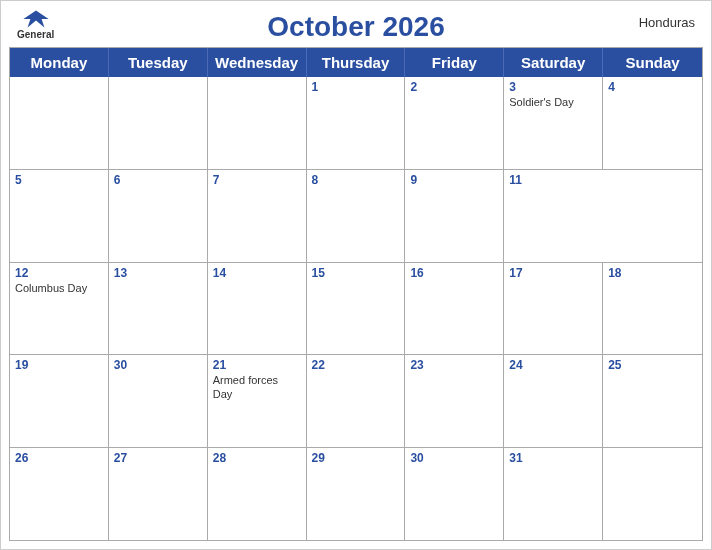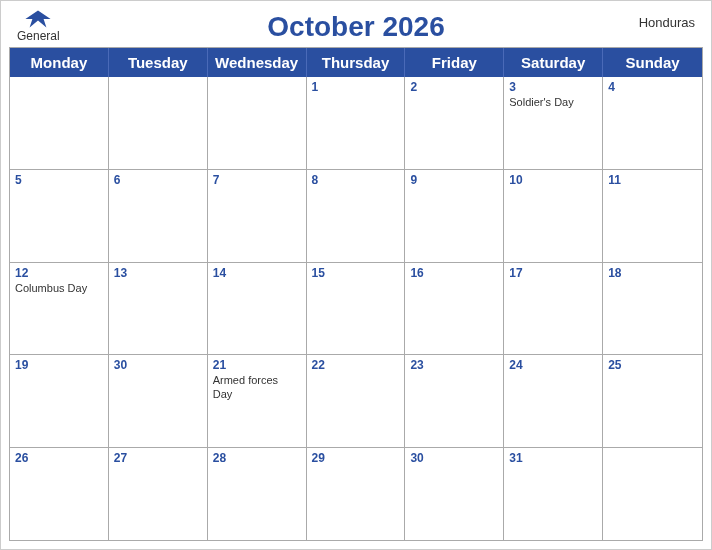--- a/index.html
+++ b/index.html
@@ -115,21 +115,21 @@
   </style>
 </head>
 <body>
 
 <div class="calendar-container">
   <div class="header">
     <div class="logo">
       <svg class="logo-bird" viewBox="0 0 40 28">
         <polygon points="20,2 38,14 28,14 32,26 20,16 8,26 12,14 2,14" fill="#2a4fa0"></polygon>
       </svg>
-      <span style="font-size:12px;color:#333;font-weight:normal;">General</span>
+      <span style="font-size:10px;color:#333;font-weight:bold;">General</span>
       <span style="font-size:14px;color:#2a4fa0;font-weight:normal;margin-top:28px;">Blue</span>
     </div>
     <h1 class="title">October 2026</h1>
     <span class="country">Honduras</span>
   </div>
 
   <div class="calendar-grid">
     <div class="days-header">
       <div class="day-header">Monday</div>
       <div class="day-header">Tuesday</div>
@@ -168,23 +168,20 @@
           <div class="day-cell">
             <div class="day-number">7</div>
           </div>
           <div class="day-cell">
             <div class="day-number">8</div>
           </div>
           <div class="day-cell">
             <div class="day-number">9</div>
           </div>
           <div class="day-cell">
-            <div class="day-number">10</div>
-          </div>
-          <div class="day-cell">
             <div class="day-number">11</div>
           </div>
         </div>
         <div class="week-row">
           <div class="day-cell">
             <div class="day-number">12</div>
             <div class="holiday-name">Columbus Day</div>
           </div>
           <div class="day-cell">
             <div class="day-number">13</div>

